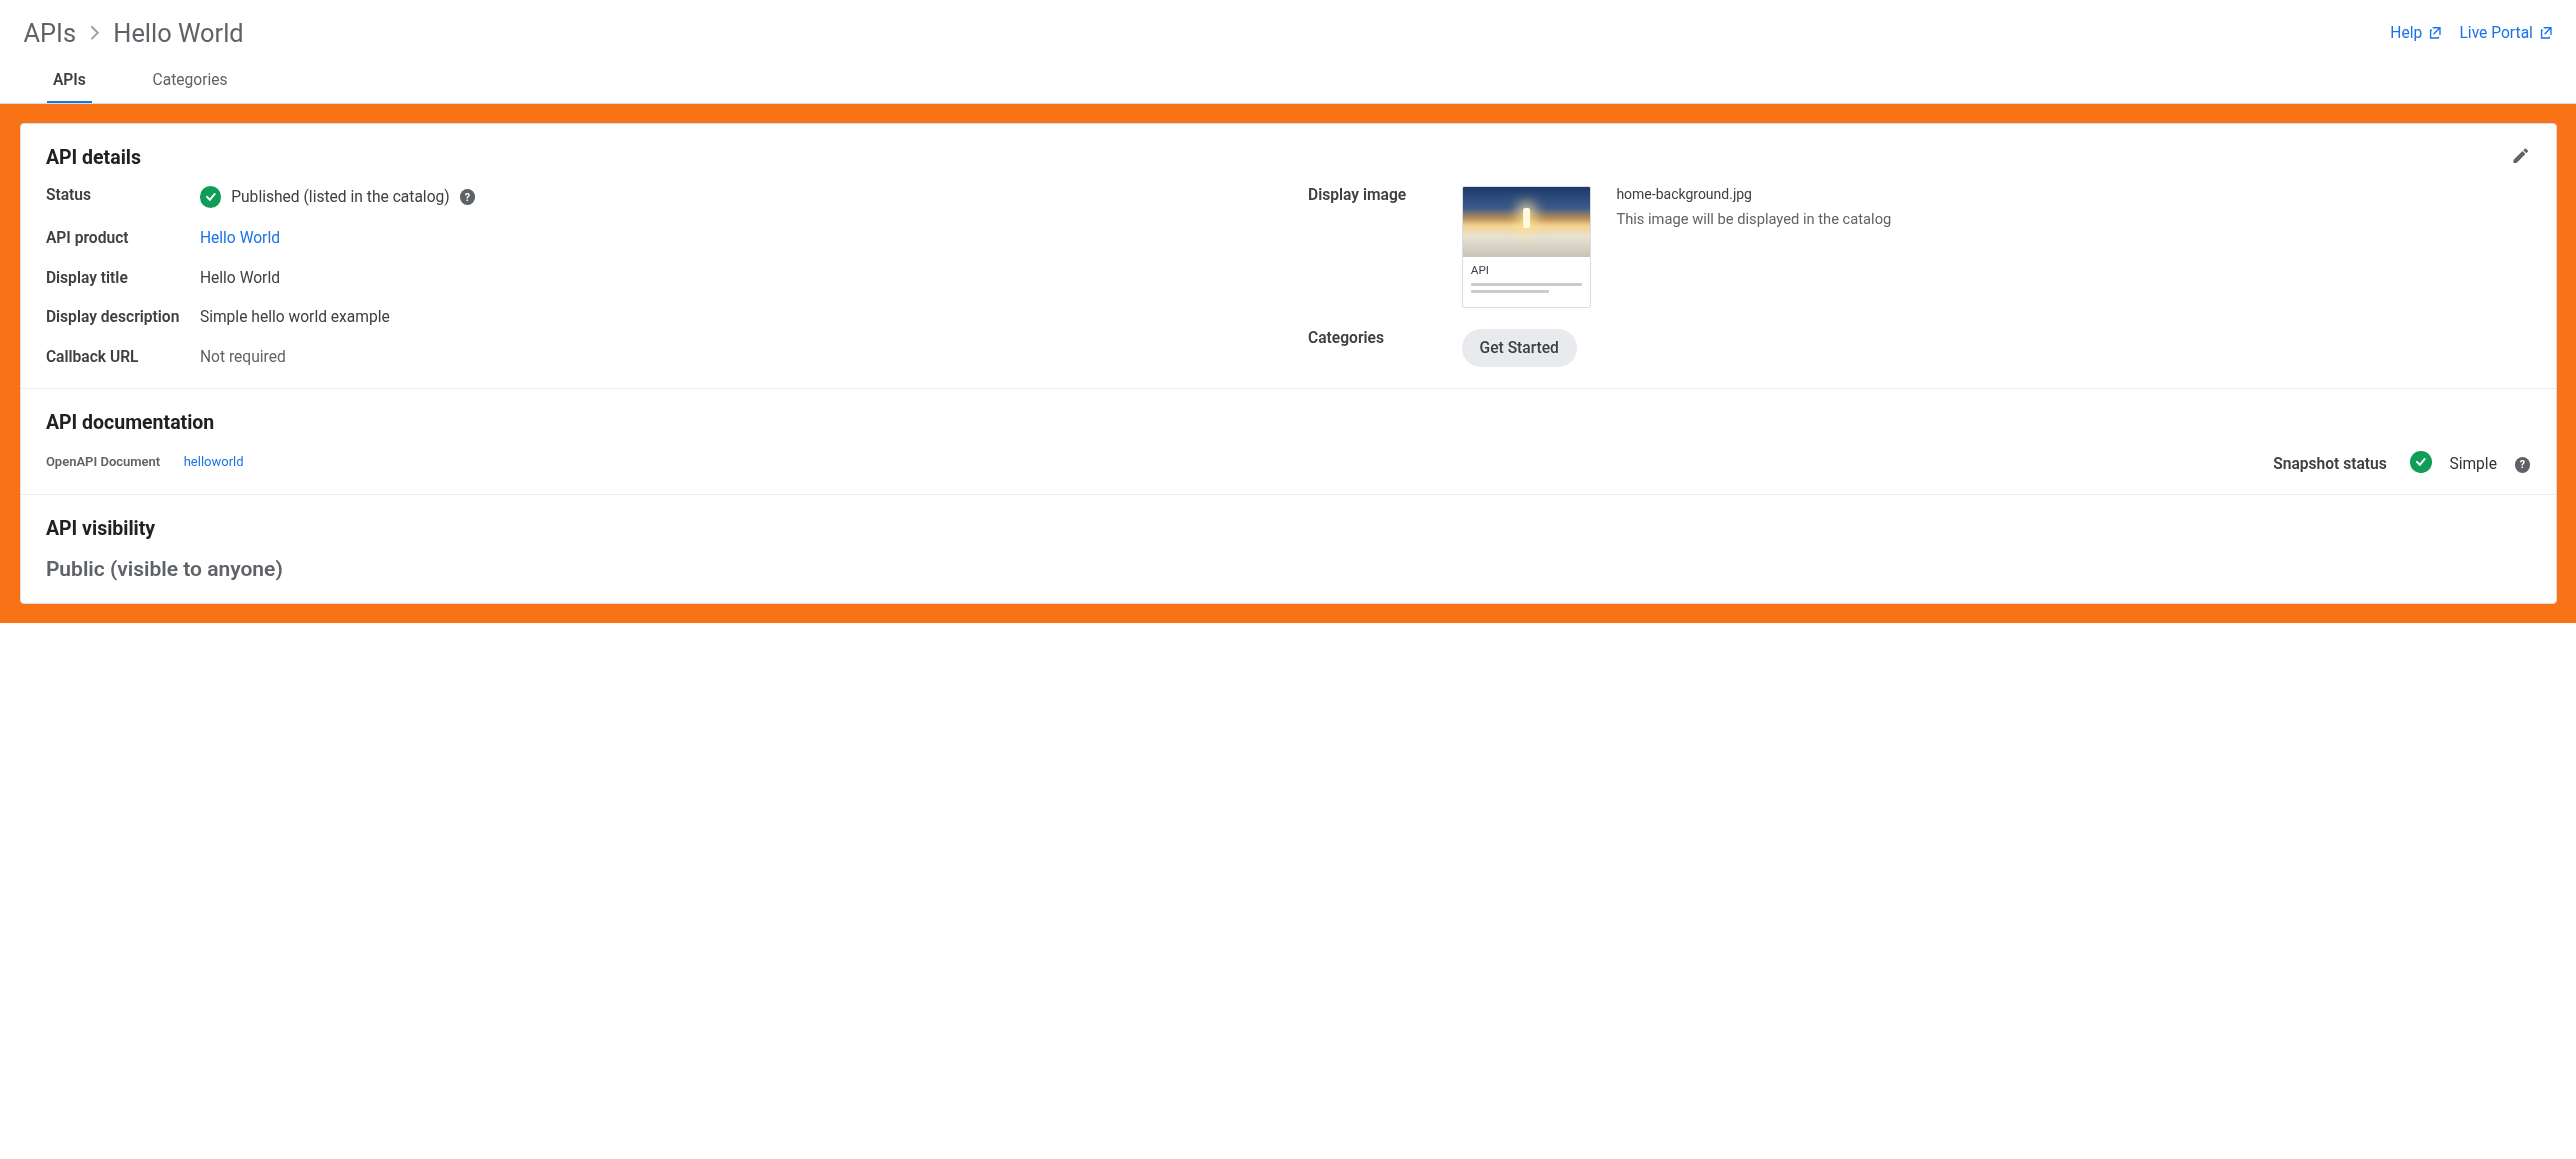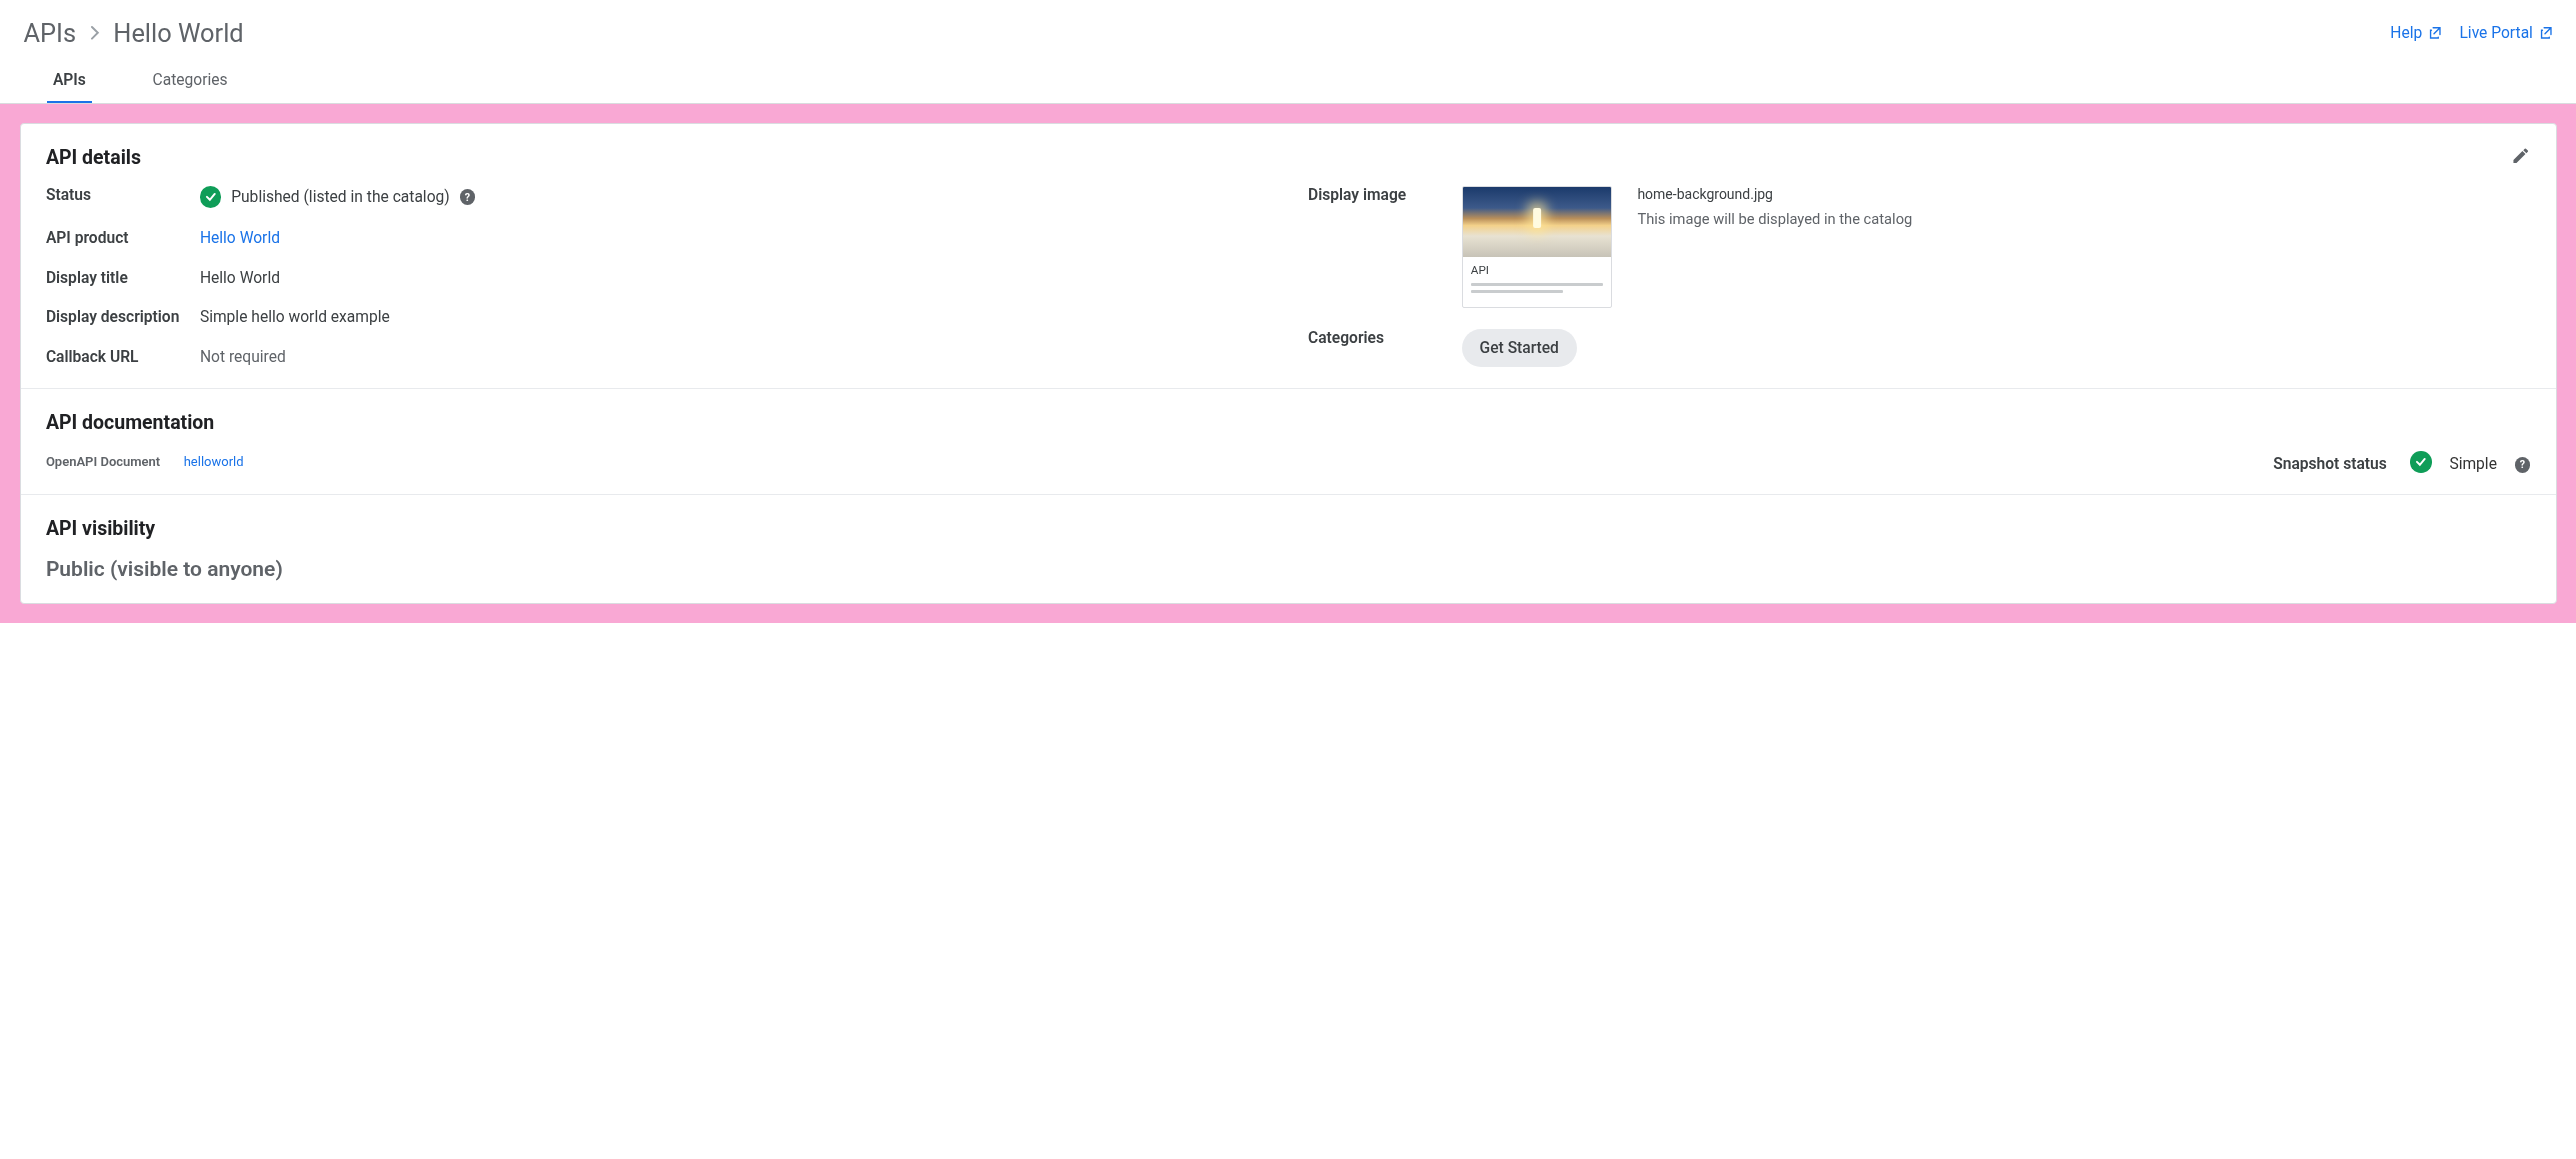--- a/index.html
+++ b/index.html
@@ -50,21 +50,21 @@
       color: #5f6368;
       font-size: 15.6px;
       cursor: pointer;
     }
     .tab.active {
       color: #3c4043;
       font-weight: 600;
       border-bottom: 2.9px solid #1a73e8;
     }
     .content-area {
-      background: #f9a8d4;
+      background: #f97316;
       padding: 19.5px;
     }
     .card {
       background: #fff;
       border: 1px solid #dadce0;
       border-radius: 3.9px;
     }
     .card-section {
       padding: 21.5px 25.4px;
       border-bottom: 1px solid #e8eaed;
@@ -126,21 +126,21 @@
       border-radius: 50%;
       background: #5f6368;
       color: #fff;
       font-size: 10.7px;
       font-weight: 700;
       display: inline-flex;
       align-items: center;
       justify-content: center;
     }
     .thumb-card {
-      width: 150px;
+      width: 129px;
       border: 1px solid #dadce0;
       border-radius: 2px;
       overflow: hidden;
     }
     .thumb-img {
       height: 70px;
       background: linear-gradient(to bottom, #1b3a6b 0%, #3d5a8a 30%, #b98f5a 45%, #f3d18a 55%, #e8e2d2 70%, #c7c3b7 100%);
       position: relative;
     }
     .thumb-img::after{

